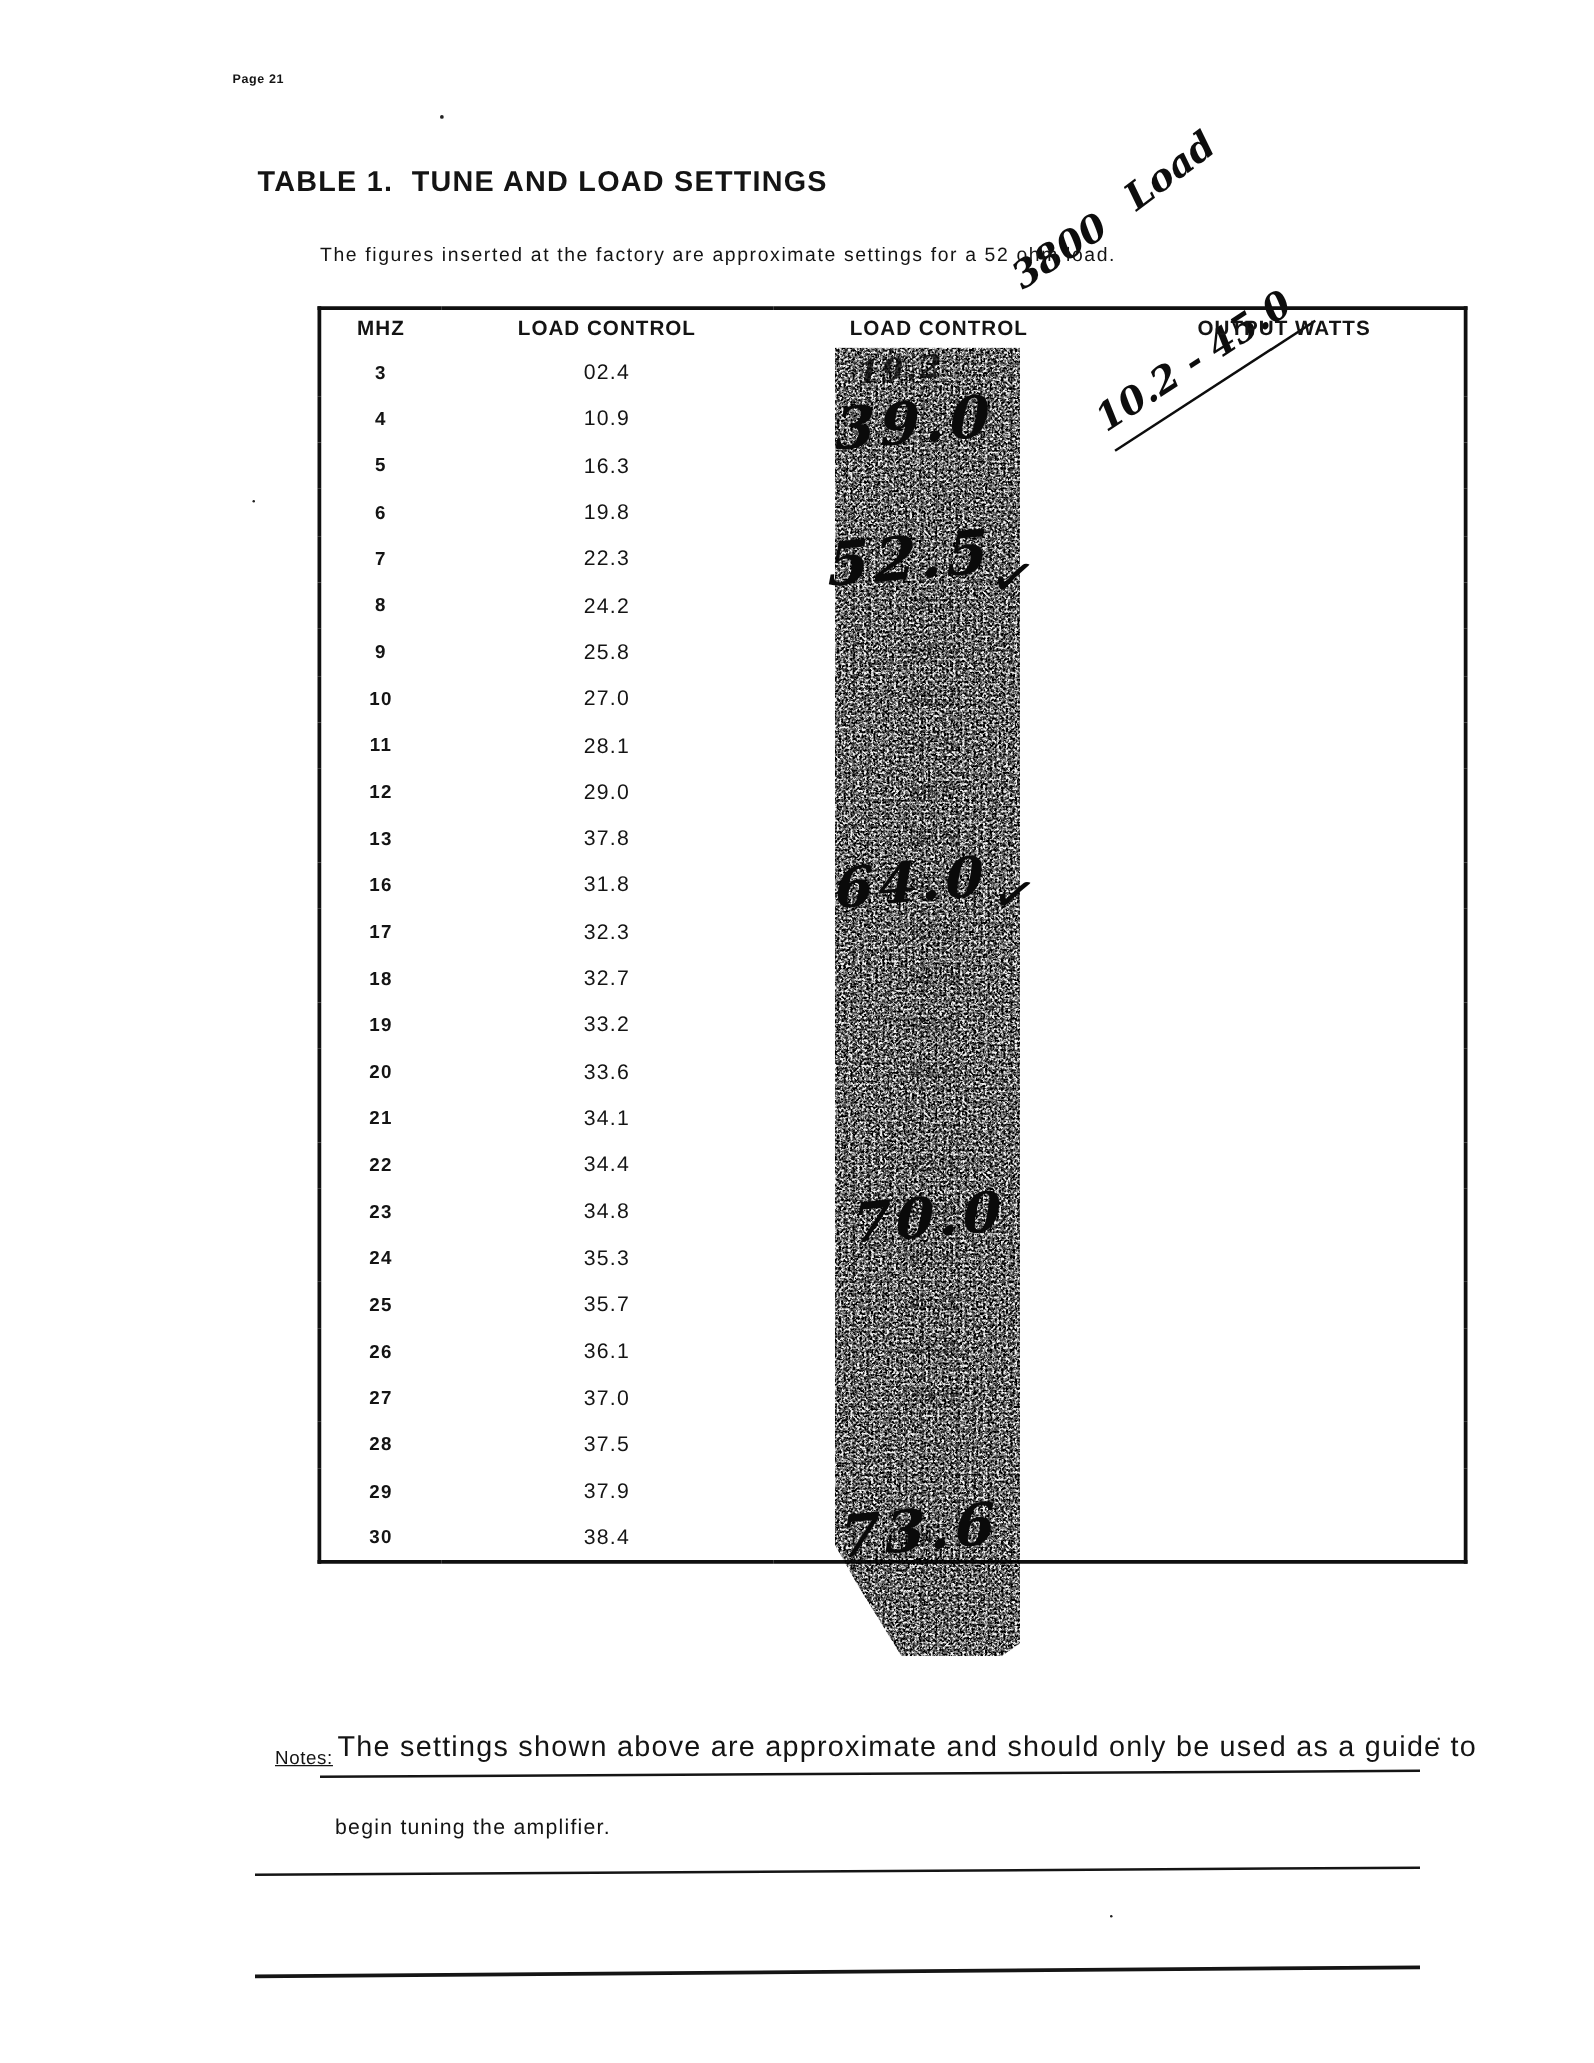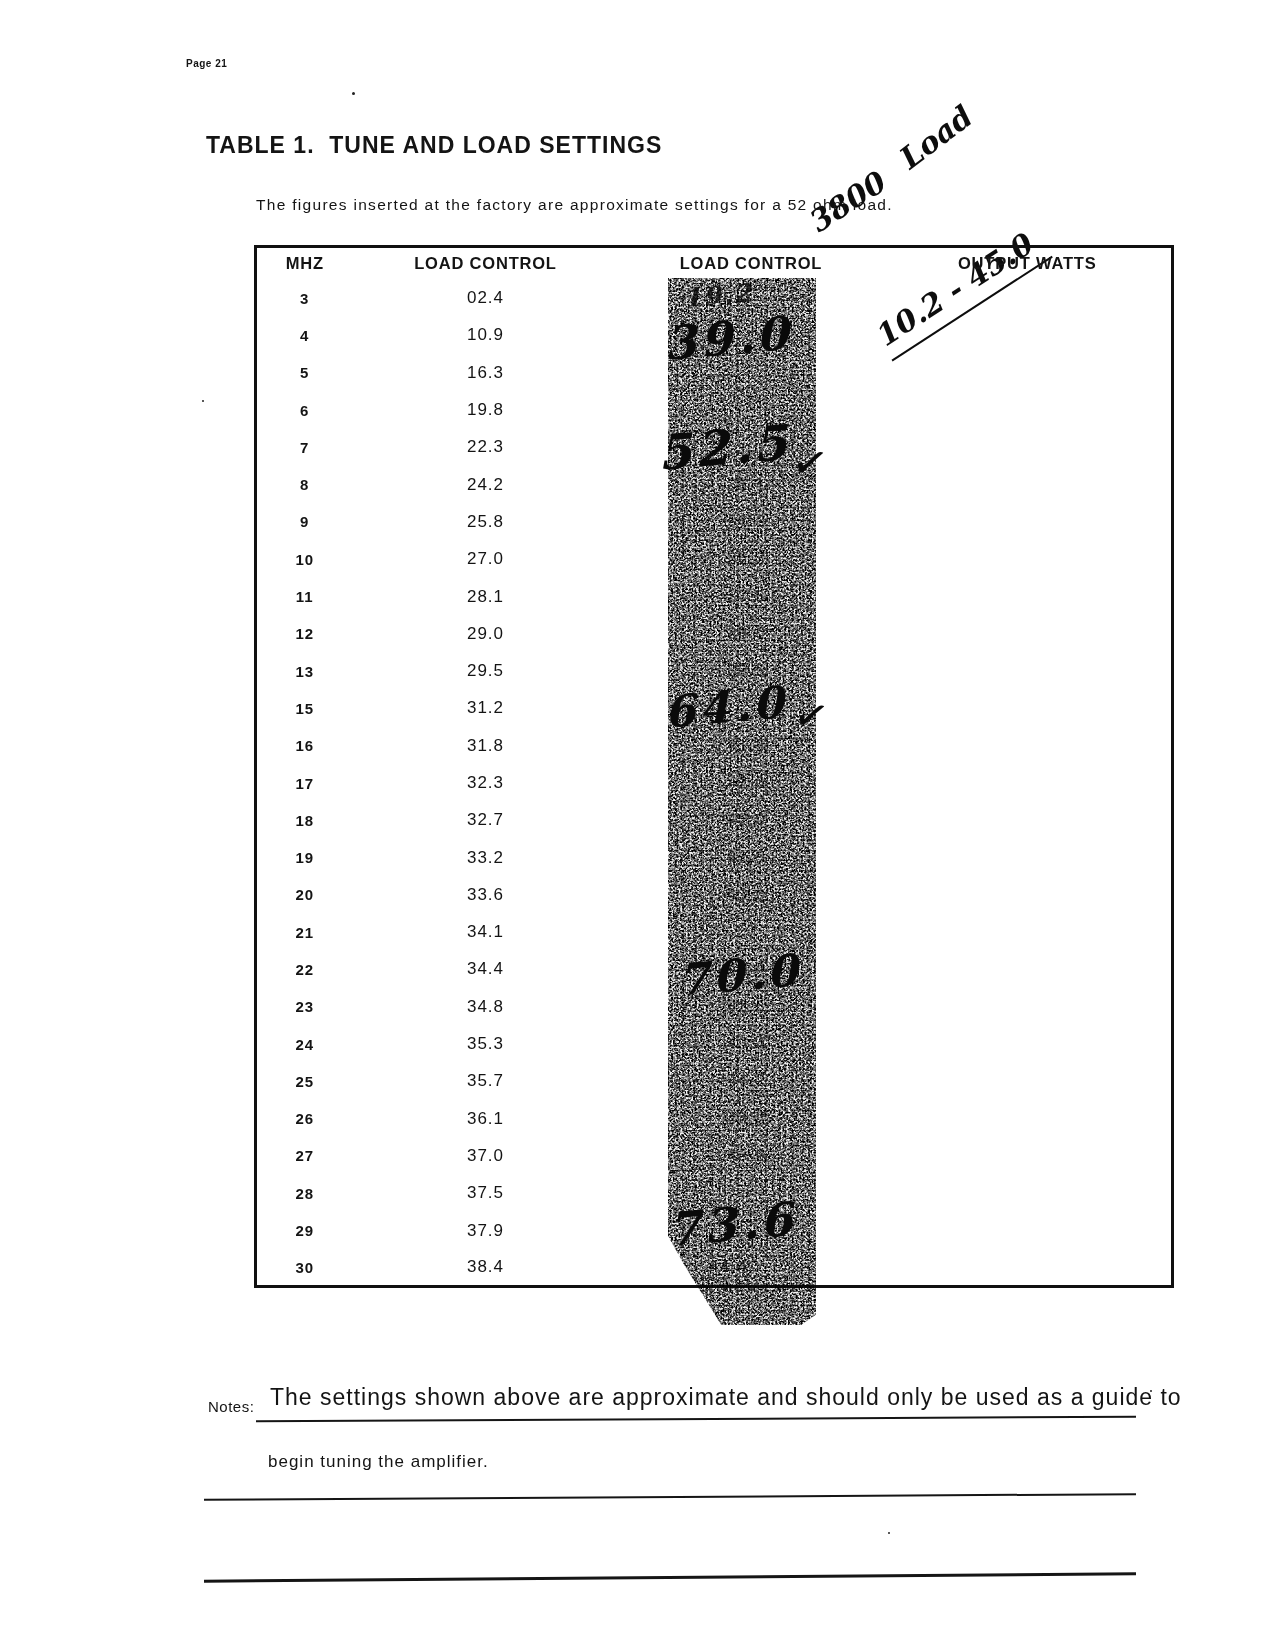--- a/index.html
+++ b/index.html
@@ -64,21 +64,21 @@
   .hw1 { left:432px; top:36px;  font-size:25px; opacity:0.82; letter-spacing:2px; }
   .hw2 { left:414px; top:66px;  font-size:46px; }
   .hw3 { left:408px; top:174px; font-size:48px; }
   .hw4 { left:414px; top:436px; font-size:44px; }
   .hw5 { left:428px; top:704px; font-size:44px; }
   .hw6 { left:418px; top:952px; font-size:46px; }
   .chk { position:absolute; pointer-events:none; font-family:"DejaVu Sans", sans-serif; font-weight:bold; color:#0a0a0a; }
   .chk1 { left:538px; top:192px; font-size:44px; transform:rotate(10deg); }
   .chk2 { left:540px; top:446px; font-size:42px; transform:rotate(12deg); }
   
-  .notes-label { position:absolute; left:208px; top:1398px; font-size:15px; letter-spacing:0.5px; }
+  .notes-label { position:absolute; left:220px; top:1398px; font-size:15px; letter-spacing:0.5px;text-decoration:underline; }
   .notes-line1 { position:absolute; left:270px; top:1384px; font-size:23px; letter-spacing:1px; white-space:pre;text-align:center; }
   .notes-line2 { position:absolute; left:268px; top:1452px; font-size:17px; letter-spacing:1px; white-space:pre; }
   .rule { position:absolute; background:#151515; height:2.2px; }
   .rule1 { left:256px; top:1418px; width:880px; transform:rotate(-0.3deg); }
   .rule2 { left:204px; top:1496px; width:932px; transform:rotate(-0.35deg); }
   .rule3 { left:204px; top:1576px; width:932px; height:2.6px; transform:rotate(-0.45deg); }
   
   .speck { position:absolute; width:3px; height:3px; background:#222; border-radius:50%; }
 </style>
 </head>
@@ -178,30 +178,24 @@
           <tr>
             <td class="c-mhz">12</td>
             <td class="c-tune">29.0</td>
             <td class="c-load">
               <span class="faint">38.0</span>
             </td>
             <td class="c-out"></td>
           </tr>
           <tr>
             <td class="c-mhz">13</td>
-            <td class="c-tune">29.5</td>
+            <td class="c-tune">37.8</td>
             <td class="c-load">
               <span class="faint">39.5</span>
             </td>
-            <td class="c-out"></td>
-          </tr>
-          <tr>
-            <td class="c-mhz">15</td>
-            <td class="c-tune">31.2</td>
-            <td class="c-load"></td>
             <td class="c-out"></td>
           </tr>
           <tr>
             <td class="c-mhz">16</td>
             <td class="c-tune">31.8</td>
             <td class="c-load">
               <span class="faint">41.5</span>
             </td>
             <td class="c-out"></td>
           </tr>

